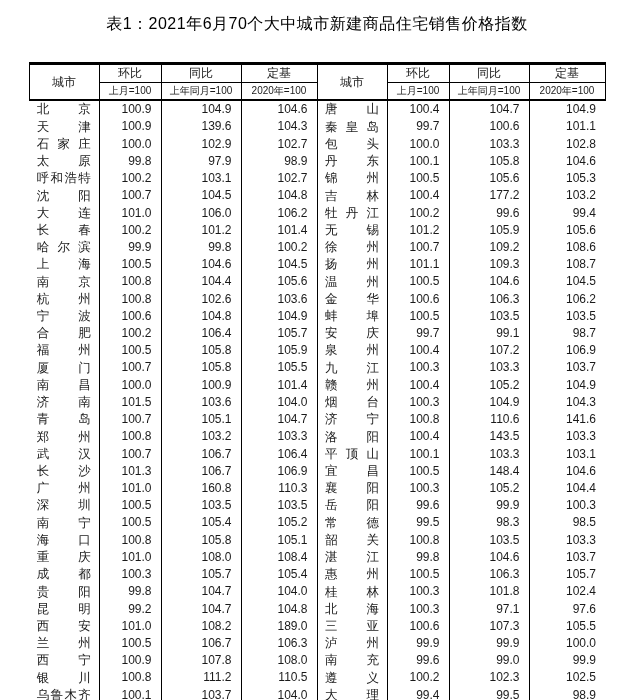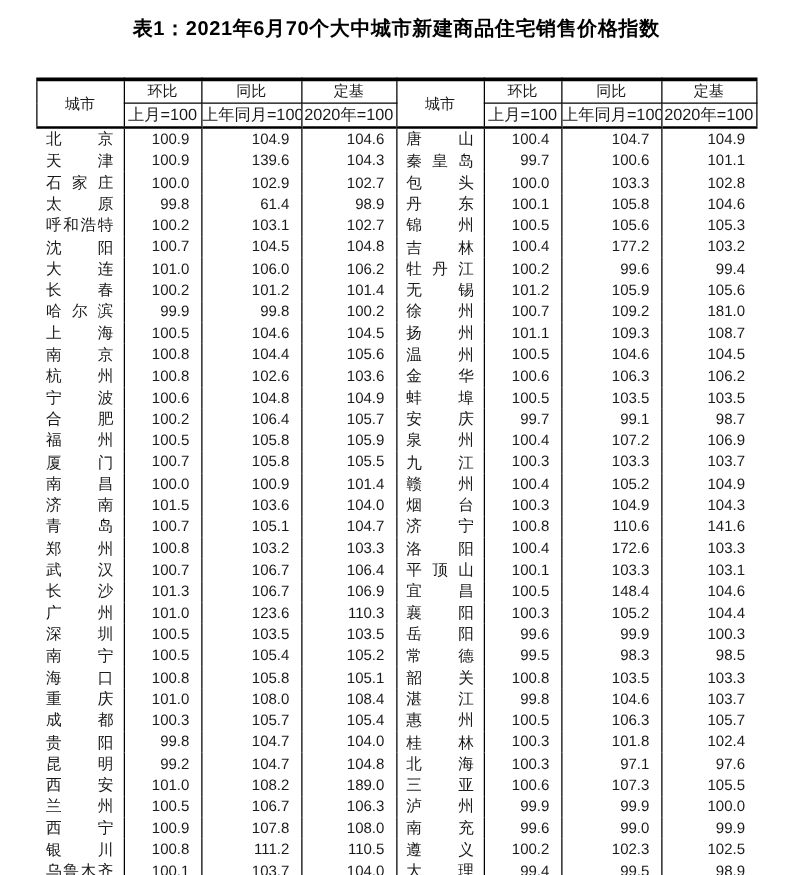--- a/index.html
+++ b/index.html
@@ -12,21 +12,21 @@
     background: #ffffff;
     font-family: "Liberation Sans", sans-serif;
     color: #1a1a1a;
     overflow: hidden;
   }
   .title {
     padding-top: 13px;
     text-align: center;
     font-size: 16px;
     line-height: 22px;
-    font-weight: bold;
+    font-weight: normal;
     color: #000000;
     letter-spacing: 0.5px;
   }
   table.idx {
     width: 576px;
     margin: 27px auto 0 auto;
     border-collapse: collapse;
     table-layout: fixed;
     border-top: 3px solid #000;
     border-bottom: 3px solid #000;
@@ -40,21 +40,21 @@
     text-align: center;
     color: #1a1a1a;
     overflow: hidden;
     white-space: nowrap;
   }
   table.idx thead tr.subrow th,
   table.idx thead th.cityhead {
     border-bottom: 2px solid #000;
   }
   table.idx thead tr.subrow th {
-    font-size: 13px;
+    font-size: 10px;
   }
   table.idx tbody td {
     border-right: 1px solid #000;
     padding: 0;
     height: 16.8px;
     font-size: 12px;
     line-height: 16.8px;
     color: #1a1a1a;
     overflow: hidden;
     white-space: nowrap;
@@ -141,21 +141,21 @@
         <td class="num">102.9</td>
         <td class="num">102.7</td>
         <td class="city"><span class="cityname">包头</span></td>
         <td class="num">100.0</td>
         <td class="num">103.3</td>
         <td class="num">102.8</td>
       </tr>
       <tr>
         <td class="city"><span class="cityname">太原</span></td>
         <td class="num">99.8</td>
-        <td class="num">61.4</td>
+        <td class="num">97.9</td>
         <td class="num">98.9</td>
         <td class="city"><span class="cityname">丹东</span></td>
         <td class="num">100.1</td>
         <td class="num">105.8</td>
         <td class="num">104.6</td>
       </tr>
       <tr>
         <td class="city"><span class="cityname">呼和浩特</span></td>
         <td class="num">100.2</td>
         <td class="num">103.1</td>
@@ -196,21 +196,21 @@
         <td class="num">105.6</td>
       </tr>
       <tr>
         <td class="city"><span class="cityname">哈尔滨</span></td>
         <td class="num">99.9</td>
         <td class="num">99.8</td>
         <td class="num">100.2</td>
         <td class="city"><span class="cityname">徐州</span></td>
         <td class="num">100.7</td>
         <td class="num">109.2</td>
-        <td class="num">181.0</td>
+        <td class="num">108.6</td>
       </tr>
       <tr>
         <td class="city"><span class="cityname">上海</span></td>
         <td class="num">100.5</td>
         <td class="num">104.6</td>
         <td class="num">104.5</td>
         <td class="city"><span class="cityname">扬州</span></td>
         <td class="num">101.1</td>
         <td class="num">109.3</td>
         <td class="num">108.7</td>
@@ -305,21 +305,21 @@
         <td class="num">110.6</td>
         <td class="num">141.6</td>
       </tr>
       <tr>
         <td class="city"><span class="cityname">郑州</span></td>
         <td class="num">100.8</td>
         <td class="num">103.2</td>
         <td class="num">103.3</td>
         <td class="city"><span class="cityname">洛阳</span></td>
         <td class="num">100.4</td>
-        <td class="num">172.6</td>
+        <td class="num">143.5</td>
         <td class="num">103.3</td>
       </tr>
       <tr>
         <td class="city"><span class="cityname">武汉</span></td>
         <td class="num">100.7</td>
         <td class="num">106.7</td>
         <td class="num">106.4</td>
         <td class="city"><span class="cityname">平顶山</span></td>
         <td class="num">100.1</td>
         <td class="num">103.3</td>
@@ -331,21 +331,21 @@
         <td class="num">106.7</td>
         <td class="num">106.9</td>
         <td class="city"><span class="cityname">宜昌</span></td>
         <td class="num">100.5</td>
         <td class="num">148.4</td>
         <td class="num">104.6</td>
       </tr>
       <tr>
         <td class="city"><span class="cityname">广州</span></td>
         <td class="num">101.0</td>
-        <td class="num">123.6</td>
+        <td class="num">160.8</td>
         <td class="num">110.3</td>
         <td class="city"><span class="cityname">襄阳</span></td>
         <td class="num">100.3</td>
         <td class="num">105.2</td>
         <td class="num">104.4</td>
       </tr>
       <tr>
         <td class="city"><span class="cityname">深圳</span></td>
         <td class="num">100.5</td>
         <td class="num">103.5</td>

